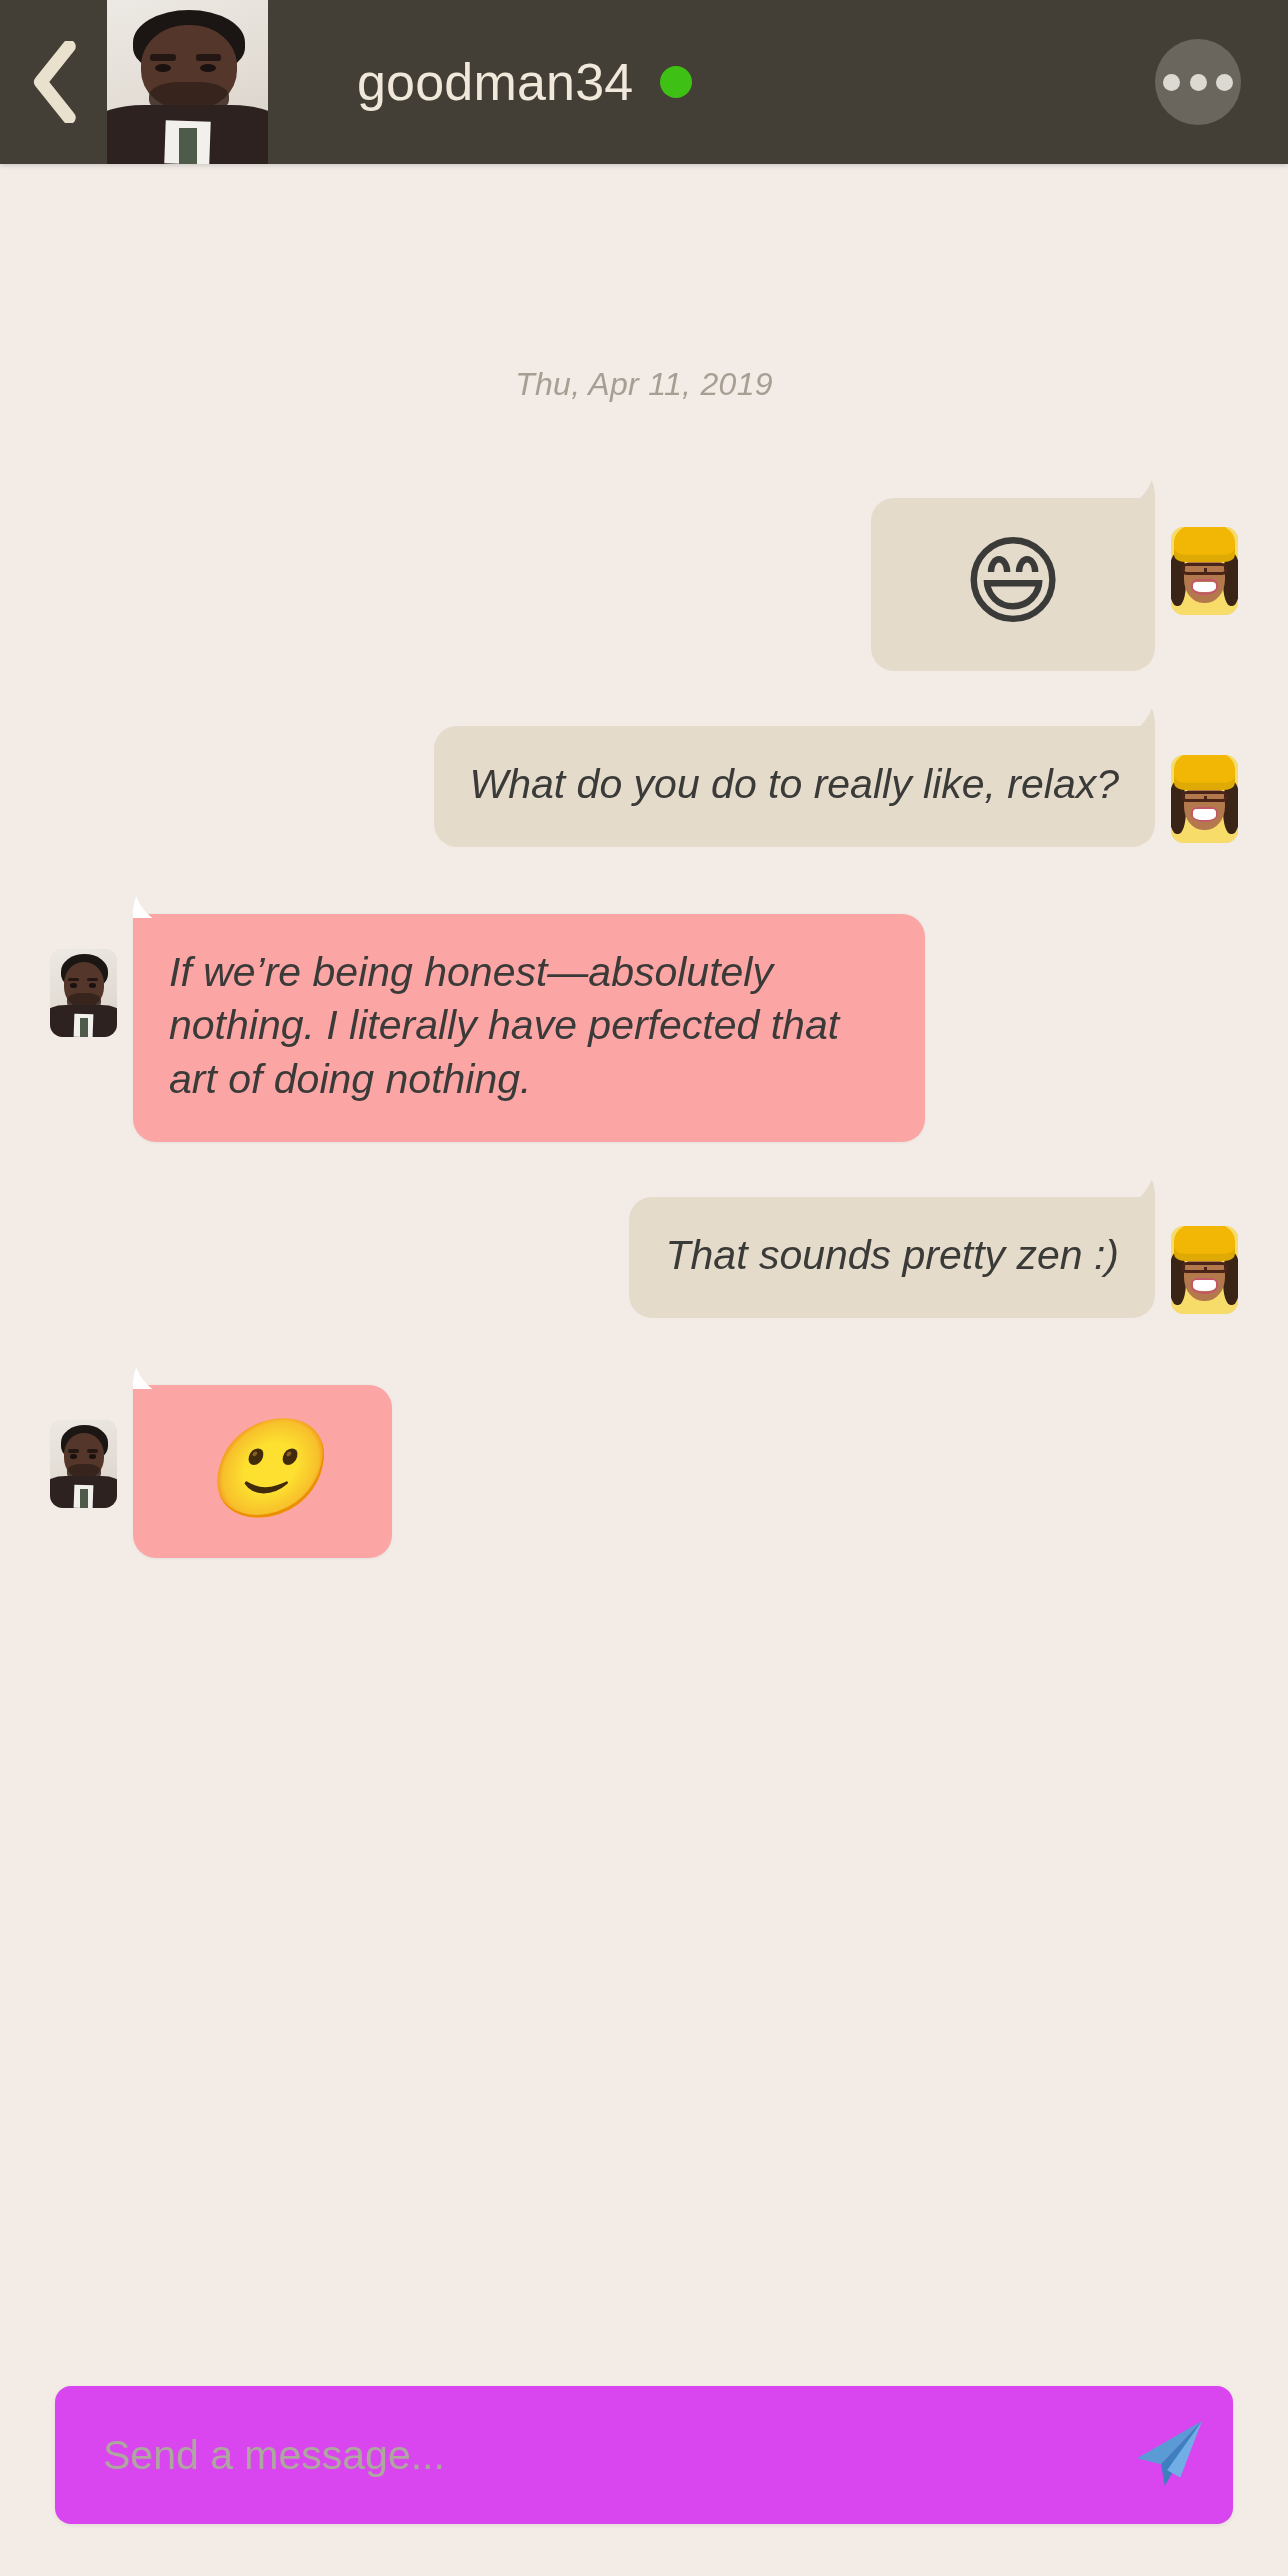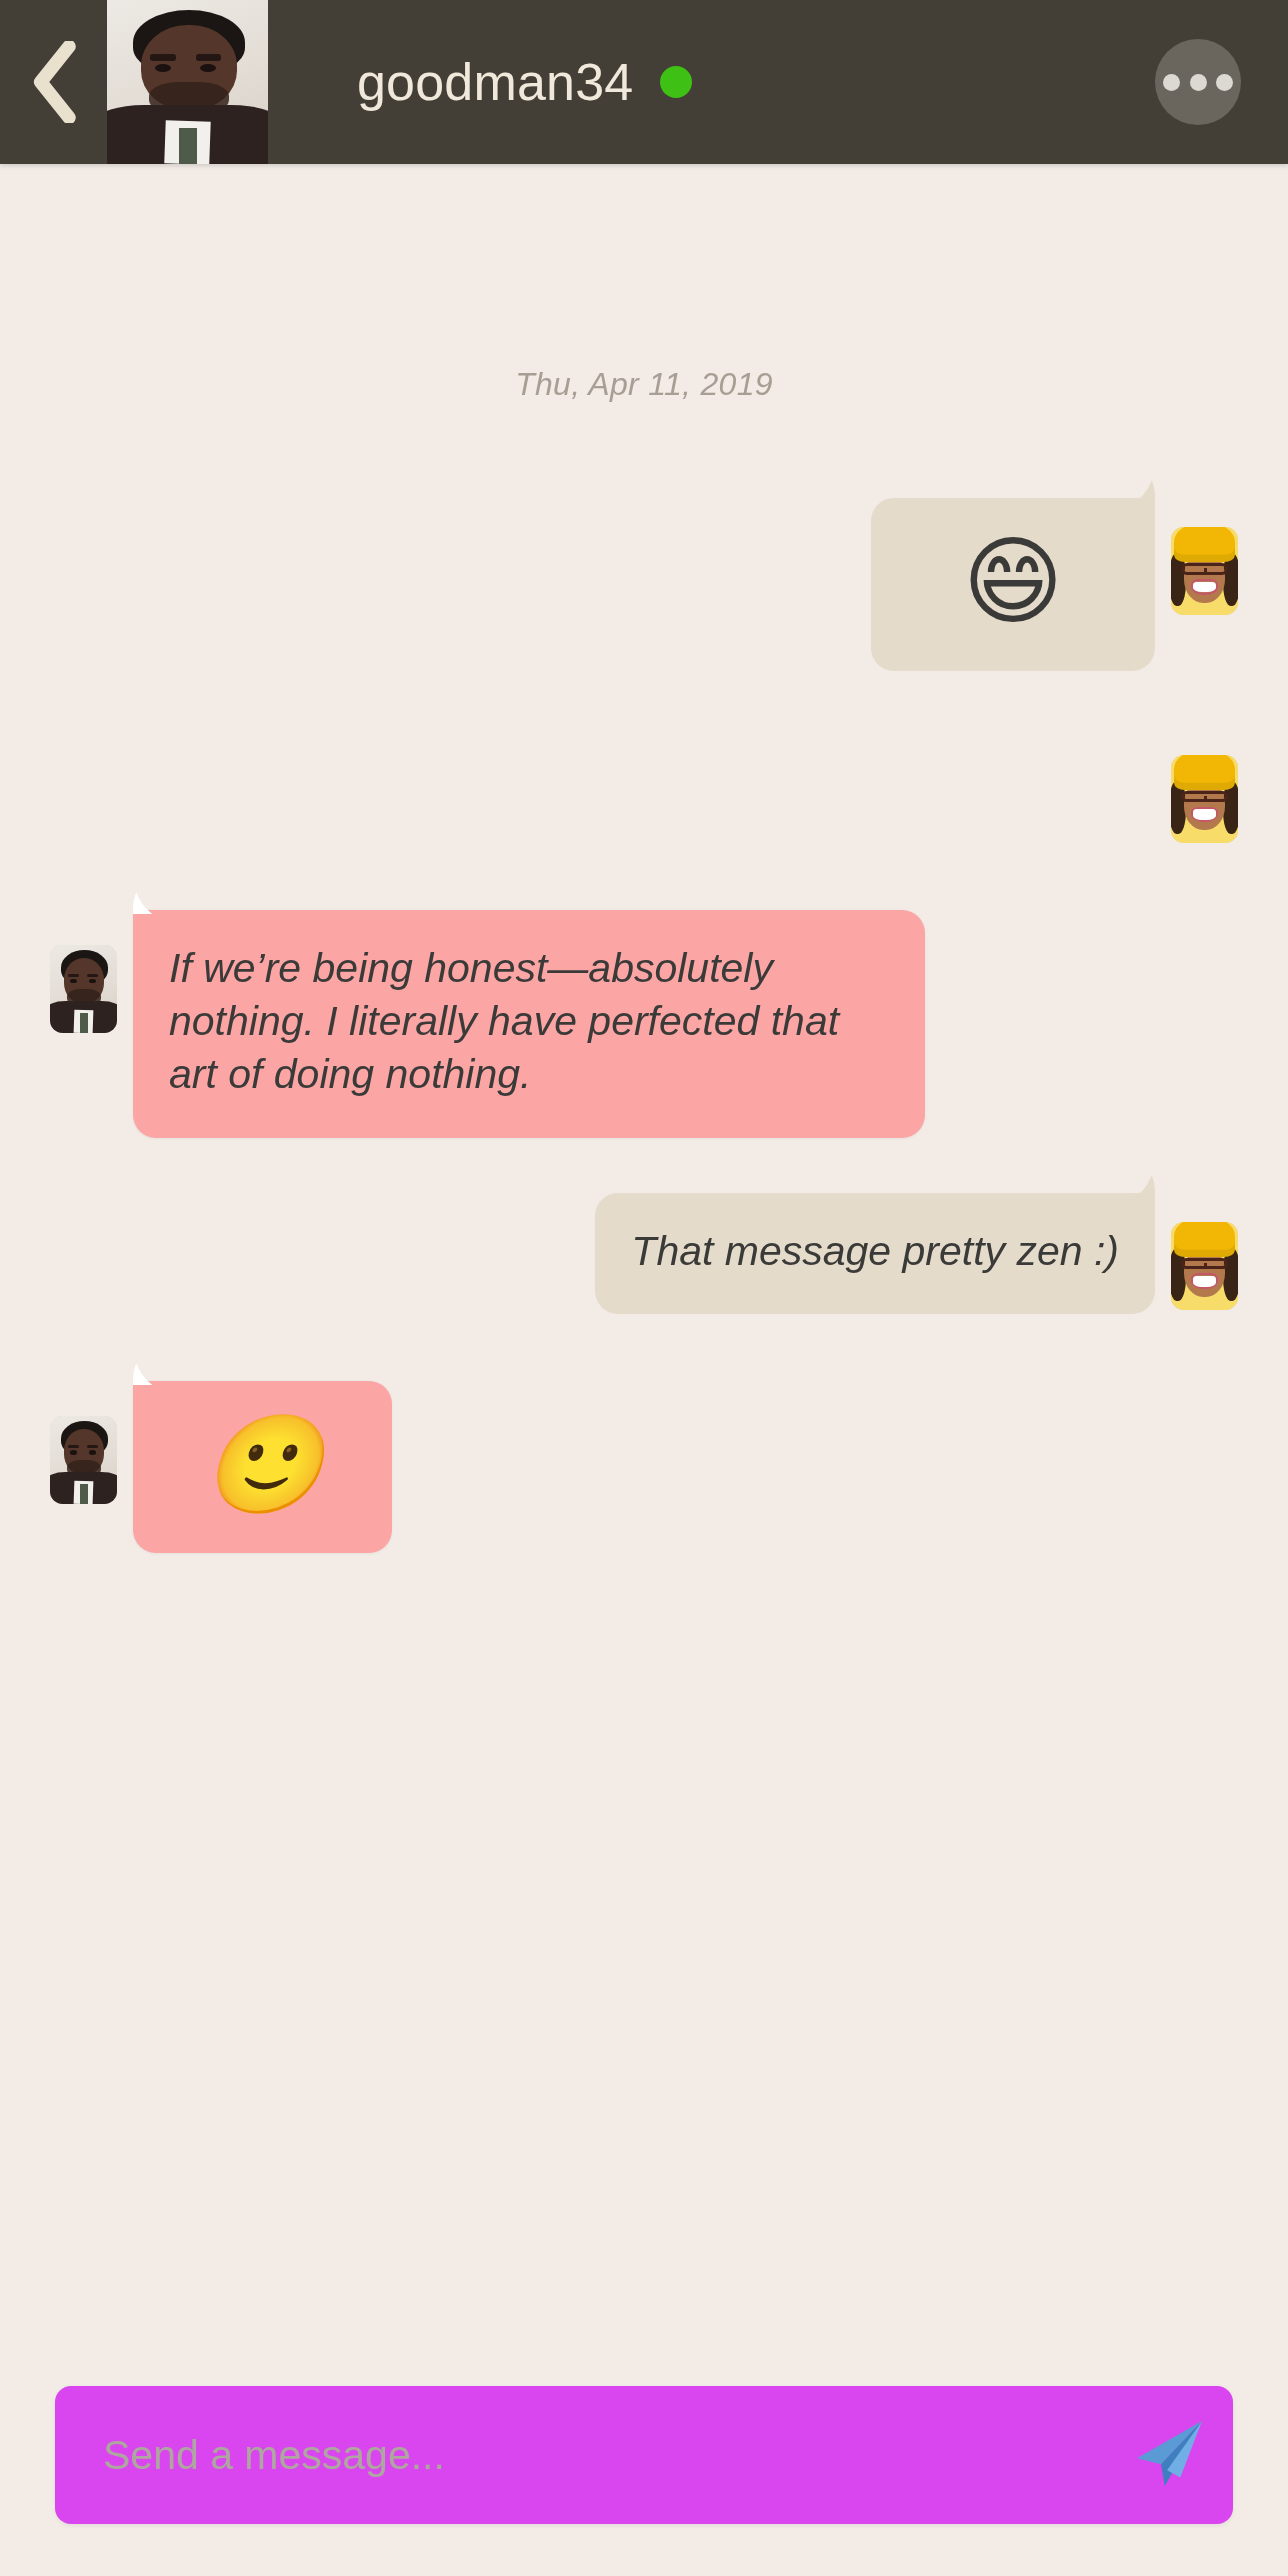--- a/index.html
+++ b/index.html
@@ -371,20 +371,23 @@
           <div class="face2"></div>
           <div class="beanie"></div>
           <div class="glasses"></div>
           <div class="lips"></div>
             <div class="smile"></div>
         </div>
       </div>
     </div>
 
     <div class="row out">
+      <div class="bubble out" style="max-width:751px">
+        <div class="txt">What do you do to really like, relax?</div>
+      </div>
       <div class="avatar out-av">
         <div class="pic pic-woman">
           <div class="curls-l"></div>
             <div class="curls-r"></div>
           <div class="face2"></div>
           <div class="beanie"></div>
           <div class="glasses"></div>
           <div class="lips"></div>
             <div class="smile"></div>
         </div>
@@ -406,21 +409,21 @@
             <div class="tie"></div>
         </div>
       </div>
       <div class="bubble in" style="max-width:792px">
         <div class="txt">If we’re being honest—absolutely nothing.  I literally have perfected that art of doing nothing.</div>
       </div>
     </div>
 
     <div class="row out">
       <div class="bubble out">
-        <div class="txt">That message pretty zen :)</div>
+        <div class="txt">That sounds pretty zen :)</div>
       </div>
       <div class="avatar out-av">
         <div class="pic pic-woman">
           <div class="curls-l"></div>
             <div class="curls-r"></div>
           <div class="face2"></div>
           <div class="beanie"></div>
           <div class="glasses"></div>
           <div class="lips"></div>
             <div class="smile"></div>

